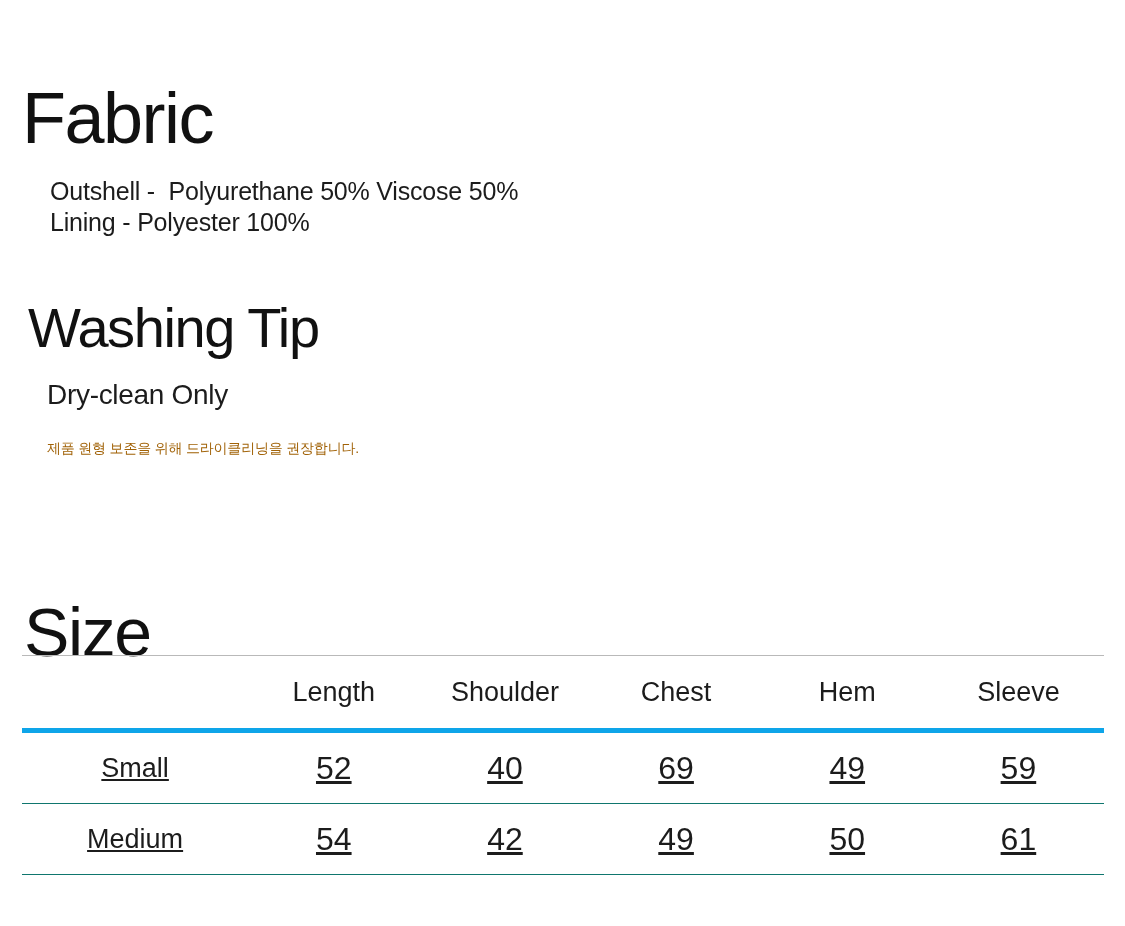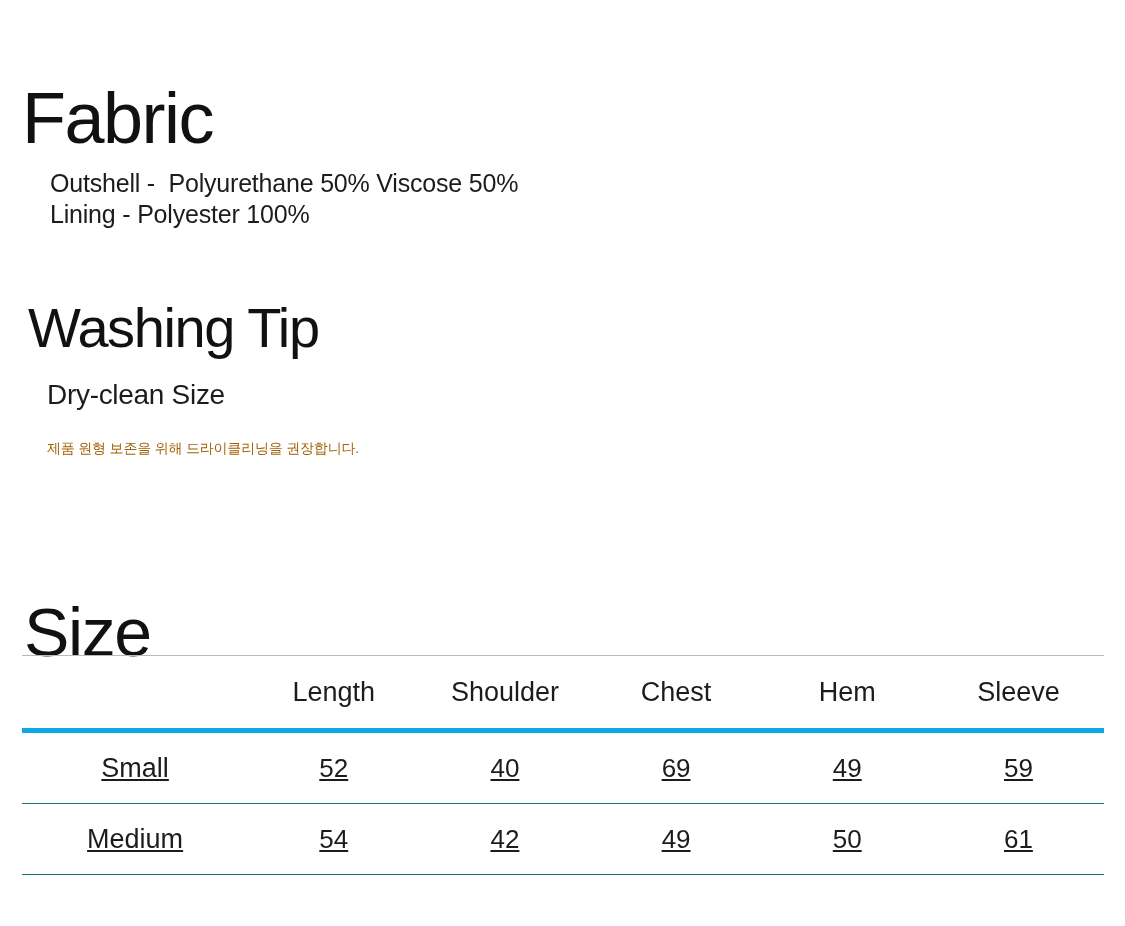--- a/index.html
+++ b/index.html
@@ -30,21 +30,21 @@
     top: 34px;
     font-size: 72px;
     font-weight: 400;
     letter-spacing: -1.5px;
     line-height: 1;
     color: #111111;
   }
   .fabric-lines {
     position: absolute;
     left: 50px;
-    top: 168px;
+    top: 176px;
     font-size: 25px;
     line-height: 1.22;
     color: #1c1c1c;
     letter-spacing: -0.2px;
   }
   .fabric-lines div {
     white-space: pre;
   }
 
   
@@ -95,21 +95,21 @@
     border-collapse: collapse;
     table-layout: fixed;
   }
   .size-table col.c0 { width: 226px; }
   .size-table col.ci { width: 171px; }
 
   .size-table th,
   .size-table td {
     text-align: center;
     font-weight: 400;
-    font-size: 26px;
+    font-size: 32px;
     color: #1c1c1c;
     padding: 0;
     height: 70px;
     vertical-align: middle;
   }
   .size-table thead th {
     border-top: 1px solid #b9b9b9;
     border-bottom: 5px solid #0ea5e9;
     font-size: 27px;
     height: 72px;
@@ -130,21 +130,21 @@
 
   <h1 class="heading-fabric">Fabric</h1>
 
   <div class="fabric-lines">
     <div>Outshell -  Polyurethane 50% Viscose 50%</div>
     <div>Lining - Polyester 100%</div>
   </div>
 
   <h1 class="heading-washing">Washing Tip</h1>
 
-  <div class="wash-en">Dry-clean Size</div>
+  <div class="wash-en">Dry-clean Only</div>
   <div class="wash-ko">제품 원형 보존을 위해 드라이클리닝을 권장합니다.</div>
 
   <h1 class="heading-size">Size</h1>
 
   <table class="size-table">
     <colgroup>
       <col class="c0">
       <col class="ci">
       <col class="ci">
       <col class="ci">

